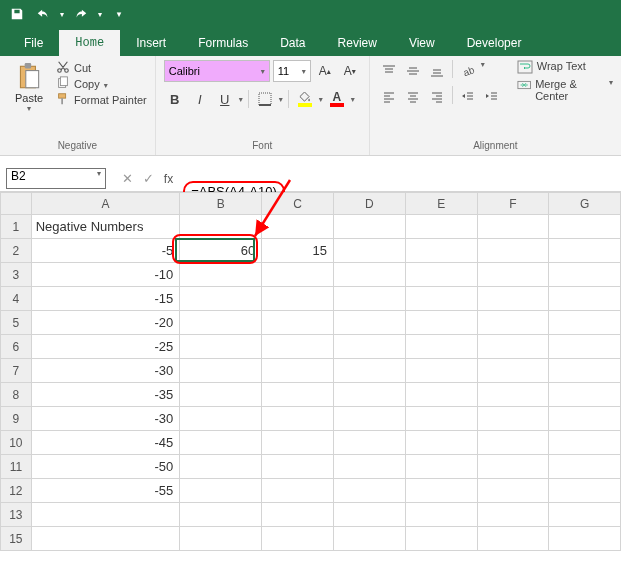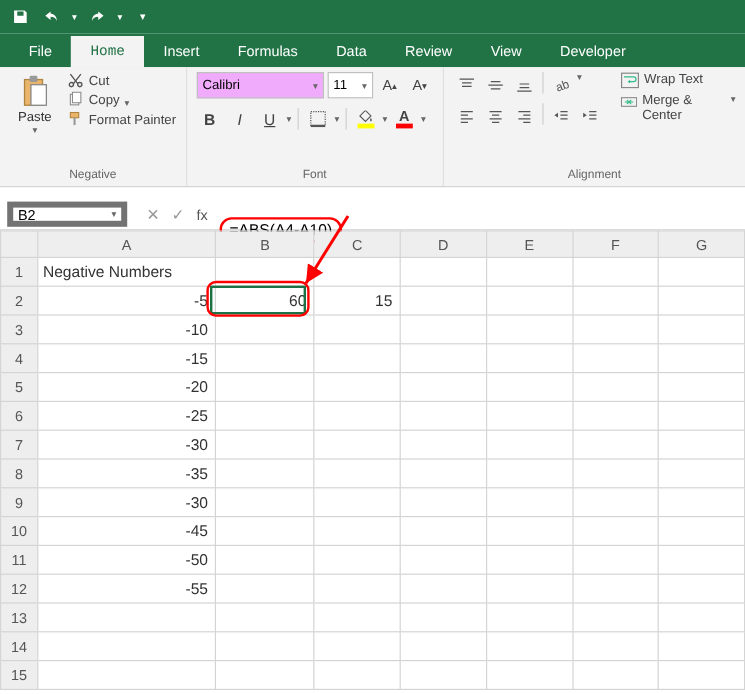--- a/index.html
+++ b/index.html
@@ -44,21 +44,21 @@
 
 .align-rows { display: flex; flex-direction: column; gap: 4px; }
 .align-row { display: flex; gap: 2px; }
 .align-btn { width: 22px; height: 22px; display: inline-flex; align-items: center; justify-content: center; }
 .align-btn svg { fill: #555; }
 .align-side { display: flex; flex-direction: column; gap: 4px; font-size: 11px; color: #444; margin-left: 8px; }
 .side-item { display: flex; gap: 4px; }
 
 
 .formula-area { display: flex; height: 26px; border-bottom: 1px solid #d4d4d4; align-items: stretch; margin-top: 10px; }
-.name-box { width: 100px; border: 5px solid #737373; margin: 2px 6px; background: #fff; display: flex; align-items: center; justify-content: space-between; padding: 0 4px; font-size: 12px; }
+.name-box { width: 100px; border: 1px solid #737373; margin: 2px 6px; background: #fff; display: flex; justify-content: space-between; padding: 0 4px; font-size: 12px; }
 .fb-btns { display: flex; align-items: center; gap: 10px; padding: 0 10px; color: #999; font-size: 13px; }
 .fb-btns .fx { color: #555; font-size: 12px; }
 .formula-input { flex: 1; display: flex; align-items: center; font-size: 13px; padding: 0 6px; position: relative; }
 .formula-highlight { position: absolute; left: 0; top: 15px; border: 2.5px solid #ff0000; border-radius: 10px; padding: 1px 6px; }
 
 
 .grid-wrap { position: relative; }
 table.grid { border-collapse: collapse; width: 100%; table-layout: fixed; }
 table.grid th, table.grid td { border: 1px solid #d4d4d4; font-size: 13px; color: #333; height: 24px; }
 table.grid thead th { background: #eee; font-weight: normal; text-align: center; font-size: 12px; color: #555; height: 22px; }
@@ -460,30 +460,20 @@
           <th>13</th>
           <td></td>
           <td></td>
           <td></td>
           <td></td>
           <td></td>
           <td></td>
           <td></td>
         </tr>
         <tr>
-          <th>14</th>
-          <td></td>
-          <td></td>
-          <td></td>
-          <td></td>
-          <td></td>
-          <td></td>
-          <td></td>
-        </tr>
-        <tr>
           <th>15</th>
           <td></td>
           <td></td>
           <td></td>
           <td></td>
           <td></td>
           <td></td>
           <td></td>
         </tr>
       </tbody>

